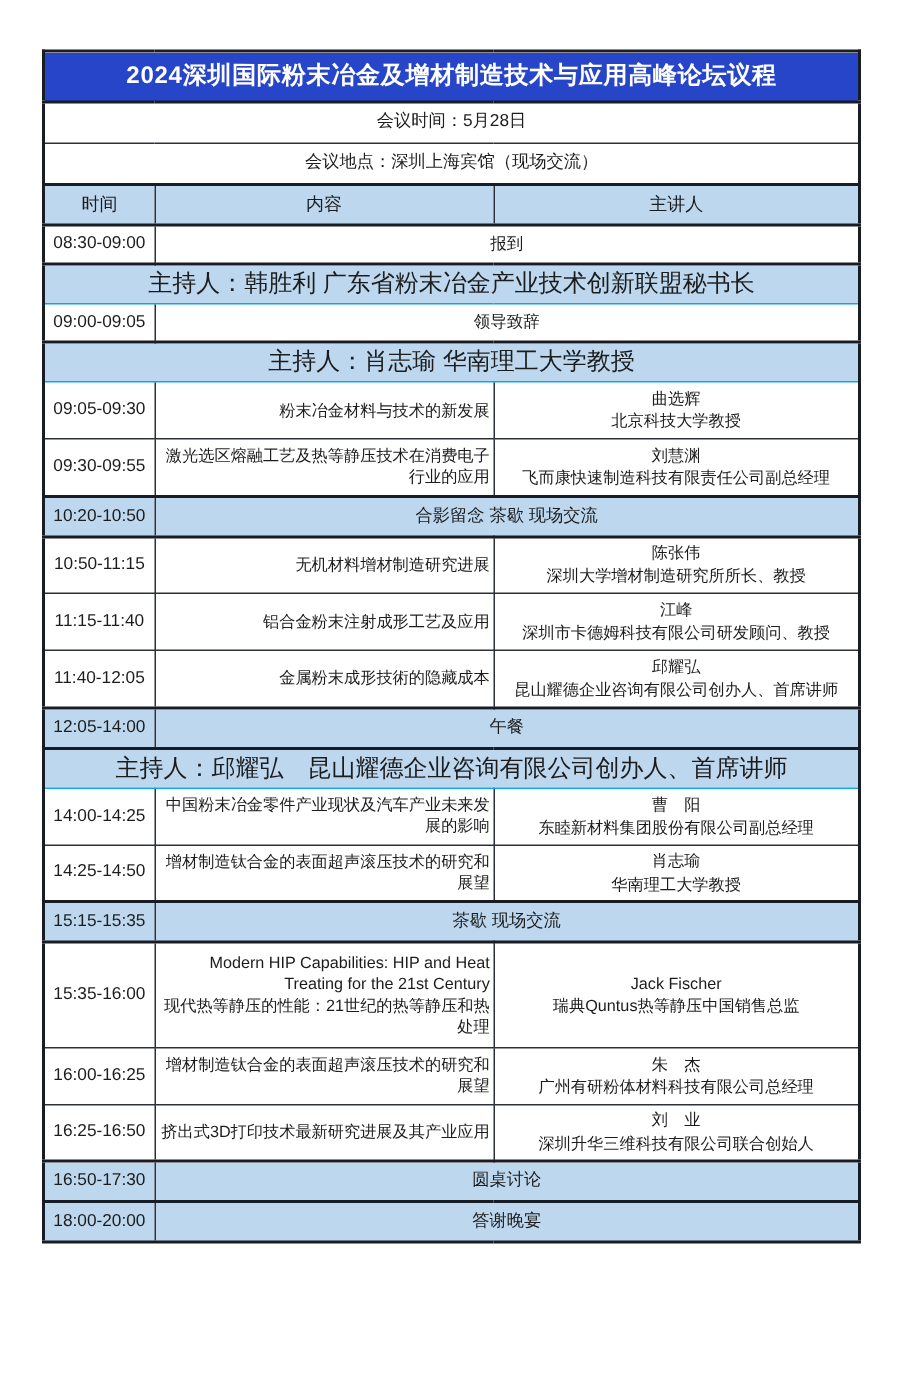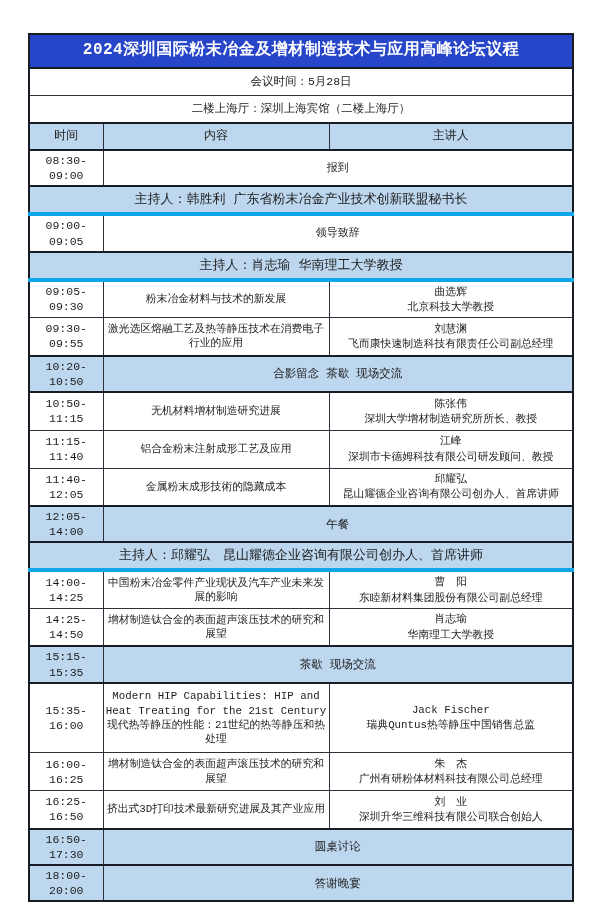--- a/index.html
+++ b/index.html
@@ -2,21 +2,21 @@
 <html style="--title-bg: #2745c8; --row-blue: #bdd7ee;"><head>
 <meta charset="utf-8">
 <style>
   html,body{margin:0;padding:0;background:#ffffff;}
   body{
     width:600px;height:915px;overflow:hidden;
     font-family:"Liberation Sans","DejaVu Sans",sans-serif;
     color:#1c1c1c;
     -webkit-font-smoothing:antialiased;
   }
-  .sheet{box-sizing:border-box;width:600px;padding:33px 28px 0 28px;font-family:Liberation Mono, monospace;}
+  .sheet{box-sizing:border-box;width:600px;padding:33px 28px 0 28px;}
   table.agenda{
     border-collapse:collapse;
     table-layout:fixed;
     width:544px;
     border:2px solid #181c24;
   }
   col.c-time{width:74px;}
   col.c-content{width:226px;}
   col.c-speaker{width:244px;}
   td{
@@ -42,29 +42,29 @@
   tr.colhead-row td{
     background:var(--row-blue,#bdd7ee);
     height:21px;
     font-size:12px;
     border-top:2px solid #181c24;
     border-bottom:2px solid #181c24;
   }
   td.time{font-size:11.5px;padding:2px 1px;}
   tr.short-row td{height:20px;}
   tr.talk-row{height:38px;}
-  tr.talk-row td.content{font-size:10.8px;padding:2px 2px;}
+  tr.talk-row td.content{font-size:10.8px;padding:2px 2px;text-align:right;}
   tr.talk-row td.speaker{font-size:10.8px;padding:2px 2px;}
   tr.talk-row.tall{height:70px;}
   tr.host-row td{
     background:var(--row-blue,#bdd7ee);
     height:21px;
-    font-size:13px;
+    font-size:16px;
     border-top:2px solid #181c24;
-    border-bottom:4px solid #0ea5e9;
+    border-bottom:1px solid #0ea5e9;
   }
   tr.break-row td{
     background:var(--row-blue,#bdd7ee);
     height:21px;
     font-size:11.5px;
     border-top:2px solid #181c24;
     border-bottom:2px solid #181c24;
     text-align:center;
   }
   .spk-name{margin-bottom:1px;}
@@ -82,21 +82,21 @@
 
   <tbody>
         <tr class="title-row">
     <td colspan="3">2024深圳国际粉末冶金及增材制造技术与应用高峰论坛议程</td>
   </tr>
 
   <tr class="meta-row">
     <td colspan="3">会议时间：5月28日</td>
   </tr>
   <tr class="meta-row">
-    <td colspan="3">二楼上海厅：深圳上海宾馆（二楼上海厅）</td>
+    <td colspan="3">会议地点：深圳上海宾馆（现场交流）</td>
   </tr>
 
   <tr class="colhead-row">
     <td>时间</td>
     <td>内容</td>
     <td>主讲人</td>
   </tr>
 
   <tr class="short-row">
     <td class="time">08:30-09:00</td>

